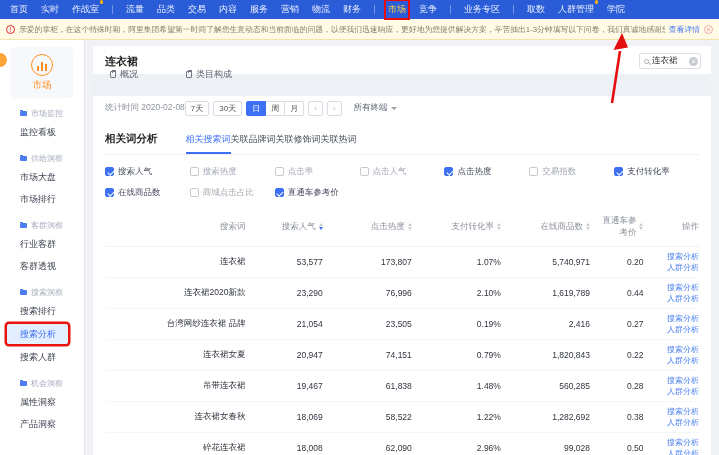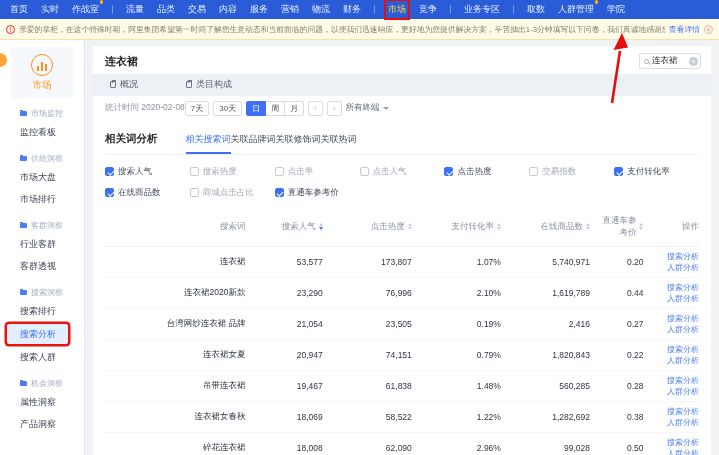--- a/index.html
+++ b/index.html
@@ -44,35 +44,35 @@
   .hcard{background:#fff}
   .hrow{display:flex;justify-content:space-between;align-items:center;padding:7px 10px 5px 12px}
   .htitle{font-size:11px;font-weight:bold;color:#262626}
   .search{display:flex;align-items:center;gap:3px;border:1px solid #DCE0E6;border-radius:2px;height:16px;padding:0 4px;width:62px}
   .search input{border:none;outline:none;width:34px;font-size:8.5px;color:#333;font-family:inherit;background:transparent;cursor:text}
   .mag{width:5px;height:5px;border:1px solid #ADB3BD;border-radius:50%;position:relative;flex:none}
   .mag::after{content:'';position:absolute;width:3px;height:1px;background:#ADB3BD;transform:rotate(45deg);right:-2.5px;bottom:-1px}
   .clr{width:9px;height:9px;border-radius:50%;background:#C8CDD4;color:#fff;font-size:7px;line-height:9px;text-align:center;flex:none;cursor:pointer}
   .clr::before{content:'×'}
   .tabstrip{background:#EDF0F5;display:flex;padding-left:6px;height:22px;align-items:flex-end}
-  .tab{display:flex;align-items:center;gap:4px;font-size:9px;color:#5A6372;padding:4px 11px 5px;margin-right:26px;cursor:pointer;border-radius:7px 7px 0 0}
+  .tab{display:flex;align-items:center;gap:4px;font-size:9px;color:#5A6372;padding:4px 11px 15px;margin-right:26px;cursor:pointer;border-radius:7px 7px 0 0}
   .tab.active{background:#fff;color:#3D70F5}
   .tabicon{width:6px;height:7px;border:1px solid currentColor;border-radius:1px;position:relative;opacity:.85;flex:none}
   .tabicon::before{content:'';position:absolute;left:1px;top:-2px;width:2px;height:1.5px;border:1px solid currentColor;border-bottom:none}
   .statsrow{display:flex;justify-content:flex-start;align-items:center;background:#fff;padding:5px 10px 7px 12px}
   .stime{font-size:8.5px;color:#8F959E}
   .ctrl{display:flex;align-items:center;gap:4px}
   .btn{font-size:8px;color:#555;border:1px solid #D9DDE3;background:#fff;border-radius:2px;padding:1.5px 5px;font-family:inherit;line-height:1.2;cursor:pointer}
   .seg{display:flex}
   .seg .btn{border-radius:0;border-left-width:0}
   .seg .btn:first-child{border-left-width:1px;border-radius:2px 0 0 2px}
   .seg .btn:last-child{border-radius:0 2px 2px 0}
   .btn.on{background:#3D70F5;border-color:#3D70F5;color:#fff}
   .arrbtn{color:#B9BEC7}
-  .term{font-size:8.5px;color:#5A6372;display:flex;align-items:center;gap:3px;cursor:pointer}
+  .term{font-size:8.5px;color:#5A6372;margin-left:8px;display:flex;align-items:center;gap:3px;cursor:pointer}
   .caret{width:0;height:0;border-left:3px solid transparent;border-right:3px solid transparent;border-top:3.5px solid #9AA1AC}
 
   
   .card{background:#fff;margin-top:0;flex:1;padding:9px 12px 0;overflow:hidden}
   .crow{display:flex;align-items:flex-end;gap:28px;border-bottom:1px solid #EFF1F4}
   .ctitle{font-size:10.5px;font-weight:bold;color:#262626;padding-bottom:8px}
   .subtabs{display:flex;}
   .stab{font-size:9px;color:#454C59;padding-bottom:8px;cursor:pointer}
   .stab.active{color:#3D70F5;border-bottom:2px solid #3D70F5;padding-bottom:6px}
   .metrics{display:grid;grid-template-columns:repeat(7,1fr);row-gap:9px;padding:11px 0 10px}

